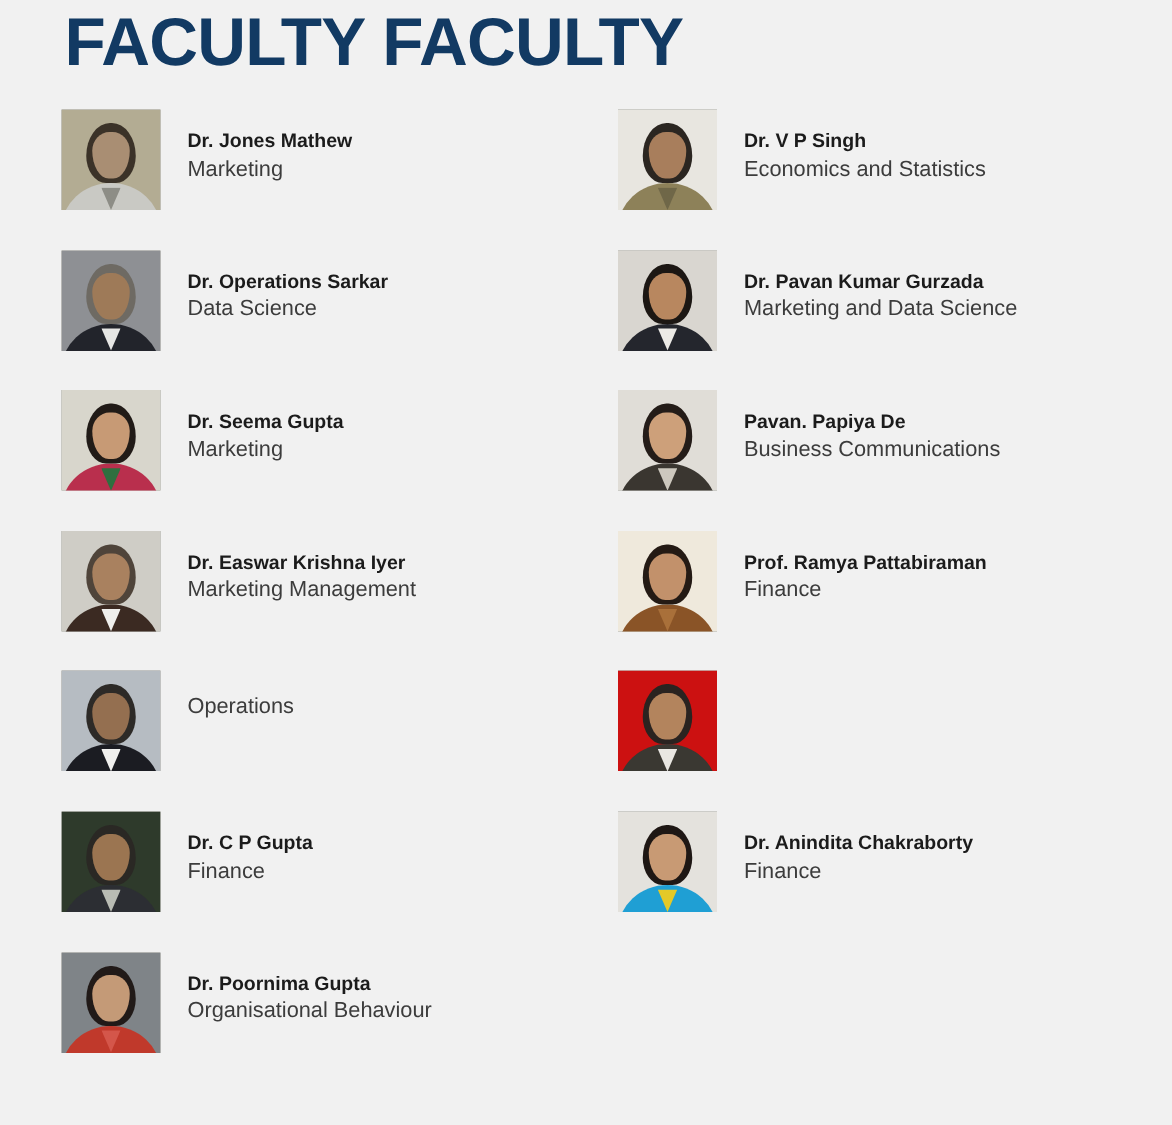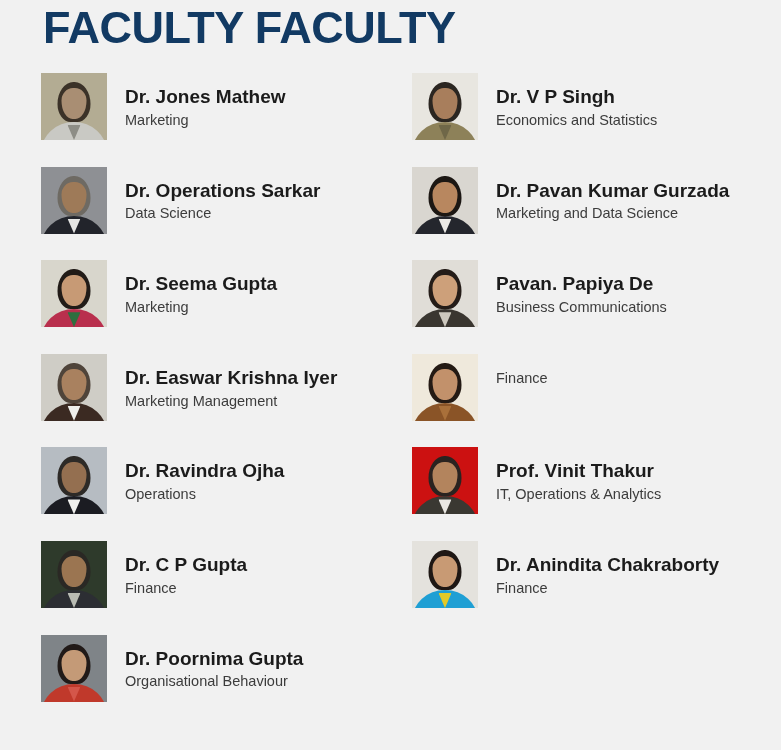--- a/index.html
+++ b/index.html
@@ -92,21 +92,21 @@
     width: 13px;
     height: 15px;
     clip-path: polygon(50% 100%, 0 0, 100% 0);
   }
 
   .faculty-info {
     margin-left: 18px;
     padding-top: 13px;
   }
   .faculty-name {
-    font-size: 19px;
+    font-size: 13px;
     font-weight: bold;
     color: #1b1b1b;
     line-height: 1.2;
     white-space: nowrap;
   }
   .faculty-dept {
     font-size: 14.5px;
     font-weight: normal;
     color: #3c3c3c;
     line-height: 1.35;
@@ -175,21 +175,20 @@
       </div>
       <div class="faculty-card">
         <div class="faculty-photo">
           <div class="backdrop" style="background: rgb(182, 188, 194);"></div>
           <div class="shoulders" style="background: rgb(27, 28, 34);"></div>
           <div class="hair" style="background: rgb(45, 42, 39);"></div>
           <div class="face" style="background: rgb(148, 111, 80);"></div>
           <div class="collar" style="background: rgb(240, 240, 238);"></div>
         </div>
         <div class="faculty-info">
-          <div class="faculty-name">Dr. Ravindra Ojha</div>
           <div class="faculty-dept">Operations</div>
         </div>
       </div>
       <div class="faculty-card">
         <div class="faculty-photo">
           <div class="backdrop" style="background: rgb(46, 58, 43);"></div>
           <div class="shoulders" style="background: rgb(44, 46, 51);"></div>
           <div class="hair" style="background: rgb(42, 40, 36);"></div>
           <div class="face" style="background: rgb(155, 117, 81);"></div>
           <div class="collar" style="background: rgb(185, 188, 180);"></div>
@@ -255,35 +254,32 @@
       </div>
       <div class="faculty-card">
         <div class="faculty-photo">
           <div class="backdrop" style="background: rgb(239, 233, 220);"></div>
           <div class="shoulders" style="background: rgb(138, 84, 39);"></div>
           <div class="hair" style="background: rgb(36, 26, 20);"></div>
           <div class="face" style="background: rgb(194, 145, 107);"></div>
           <div class="collar" style="background: rgb(169, 112, 58);"></div>
         </div>
         <div class="faculty-info">
+          <div class="faculty-name">Prof. Ramya Pattabiraman</div>
           <div class="faculty-dept">Finance</div>
         </div>
       </div>
       <div class="faculty-card">
         <div class="faculty-photo">
           <div class="backdrop" style="background: rgb(204, 17, 17);"></div>
           <div class="shoulders" style="background: rgb(58, 56, 50);"></div>
           <div class="hair" style="background: rgb(42, 35, 32);"></div>
           <div class="face" style="background: rgb(179, 132, 93);"></div>
           <div class="collar" style="background: rgb(233, 231, 226);"></div>
         </div>
-        <div class="faculty-info">
-          <div class="faculty-name">Prof. Vinit Thakur</div>
-          <div class="faculty-dept">IT, Operations &amp; Analytics</div>
-        </div>
       </div>
       <div class="faculty-card">
         <div class="faculty-photo">
           <div class="backdrop" style="background: rgb(228, 226, 221);"></div>
           <div class="shoulders" style="background: rgb(31, 159, 212);"></div>
           <div class="hair" style="background: rgb(30, 23, 20);"></div>
           <div class="face" style="background: rgb(200, 154, 116);"></div>
           <div class="collar" style="background: rgb(227, 201, 39);"></div>
         </div>
         <div class="faculty-info">

